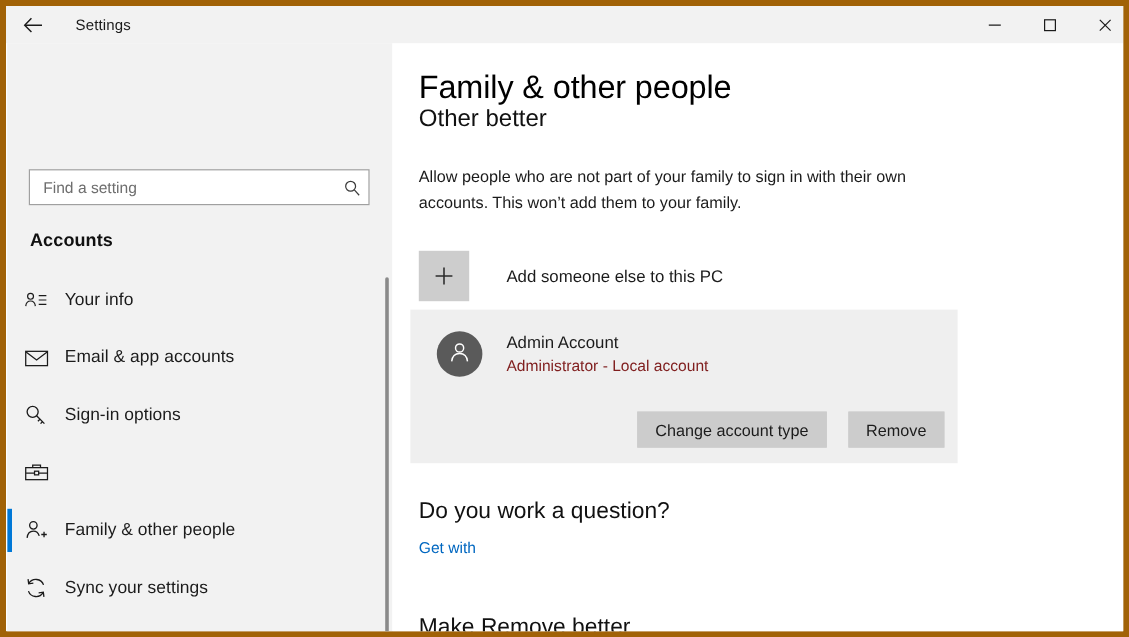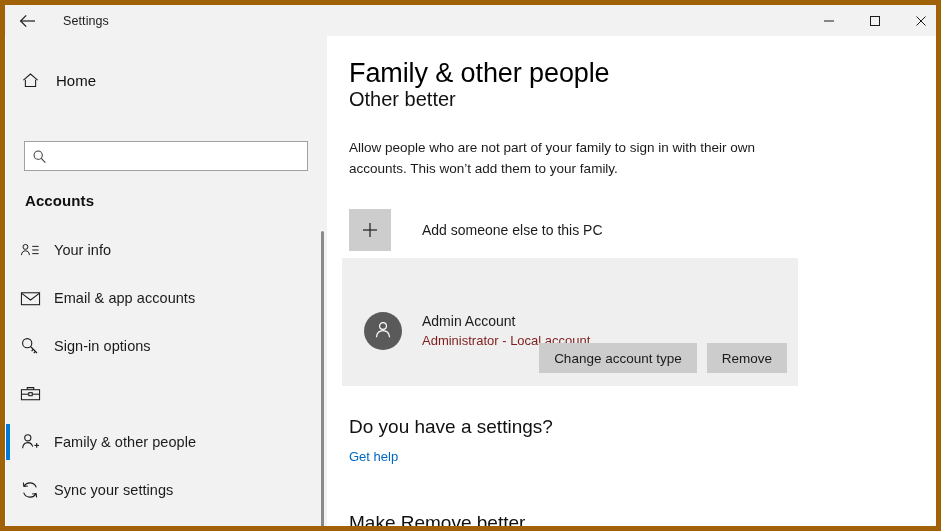--- a/index.html
+++ b/index.html
@@ -257,21 +257,20 @@
     width: 456px;
     height: 128px;
     background: #efefef;
   }
   .account-head {
     position: absolute;
     left: 22px;
     top: 18px;
     display: flex;
     align-items: center;
-    margin-top: 36px;
   }
   .avatar {
     width: 38px;
     height: 38px;
     border-radius: 50%;
     background: #5a5a5a;
     display: flex;
     align-items: center;
     justify-content: center;
   }
@@ -290,21 +289,21 @@
     font-size: 13px;
     color: #7f1d1d;
     line-height: 18px;
     margin-top: 2px;
   }
   .card-actions {
     position: absolute;
     right: 11px;
     bottom: 13px;
     display: flex;
-    gap: 10px;
+    gap: 18px;
   }
   .btn {
     background: #cccccc;
     border: 1px solid #cccccc;
     color: #1b1b1b;
     font-family: "Liberation Sans", sans-serif;
     font-size: 13.5px;
     height: 30px;
     padding: 0 14px;
     cursor: default;
@@ -382,31 +381,23 @@
             <line x1="1.5" y1="1.5" x2="10.5" y2="10.5" stroke="#1b1b1b" stroke-width="1"></line>
             <line x1="10.5" y1="1.5" x2="1.5" y2="10.5" stroke="#1b1b1b" stroke-width="1"></line>
           </svg>
         </span>
       </div>
     </div>
   </div>
 
   <div class="sidebar">
 
-    <div class="home-row">
-      <div class="home-icon">
-        <svg width="19" height="19" viewBox="0 0 20 20">
-          <path d="M2.5 9.6 L10 3.2 L17.5 9.6" fill="none" stroke="#1b1b1b" stroke-width="1.1"></path>
-          <path d="M4.6 9.1 L4.6 16.4 L15.4 16.4 L15.4 9.1" fill="none" stroke="#1b1b1b" stroke-width="1.1"></path>
-        </svg>
-      </div>
-      <div class="home-label">Home</div>
-    </div>
 
     <div class="search-wrap">
+      <input class="search-input" type="text" placeholder="Find a setting" style="">
       <div class="search-icon">
         <svg width="15" height="15" viewBox="0 0 16 16">
           <circle cx="6.6" cy="6.6" r="4.4" fill="none" stroke="#3b3b3b" stroke-width="1.1"></circle>
           <line x1="9.9" y1="9.9" x2="14.2" y2="14.6" stroke="#3b3b3b" stroke-width="1.1"></line>
         </svg>
       </div>
     </div>
 
     <div class="section-title">Accounts</div>
 
@@ -524,21 +515,21 @@
           <div class="account-name">Admin Account</div>
           <div class="account-sub">Administrator - Local account</div>
         </div>
       </div>
       <div class="card-actions">
         <button class="btn">Change account type</button>
         <button class="btn">Remove</button>
       </div>
     </div>
 
-    <div class="question-title">Do you have a settings?</div>
-    <a class="help-link" href="#">Get help</a>
+    <div class="question-title">Do you work a question?</div>
+    <a class="help-link" href="#">Get with</a>
 
     <div class="footer-title">Make Remove better</div>
 
     <div class="content-scroll"></div>
   </div>
 
 </div>
 
 </body></html>

